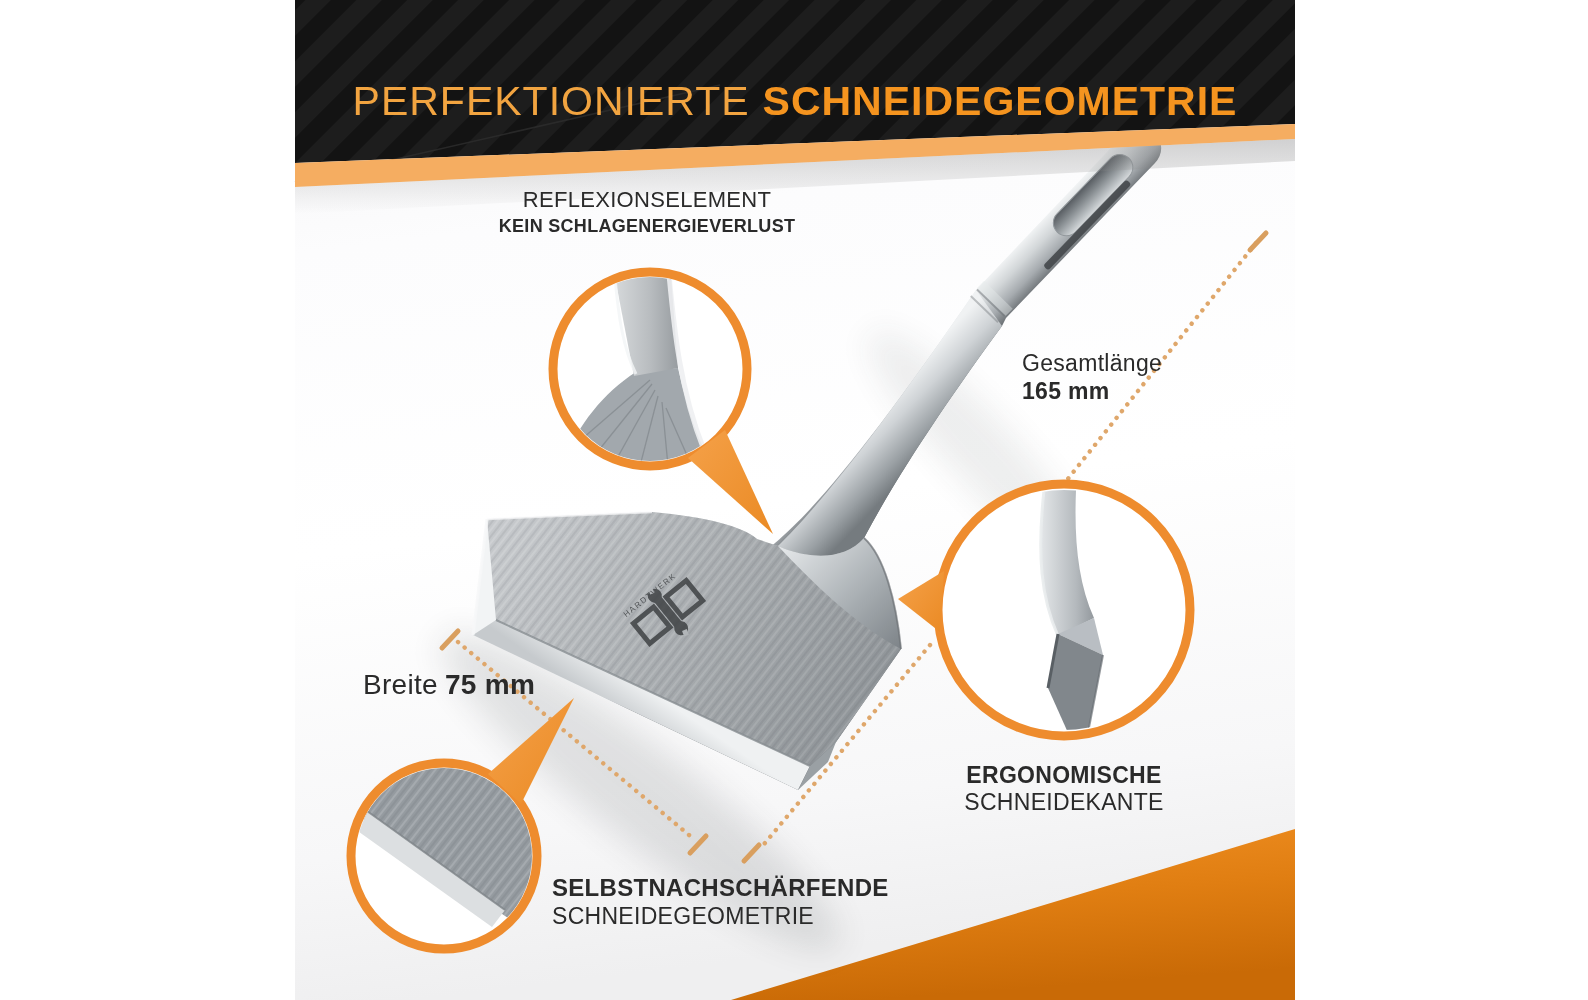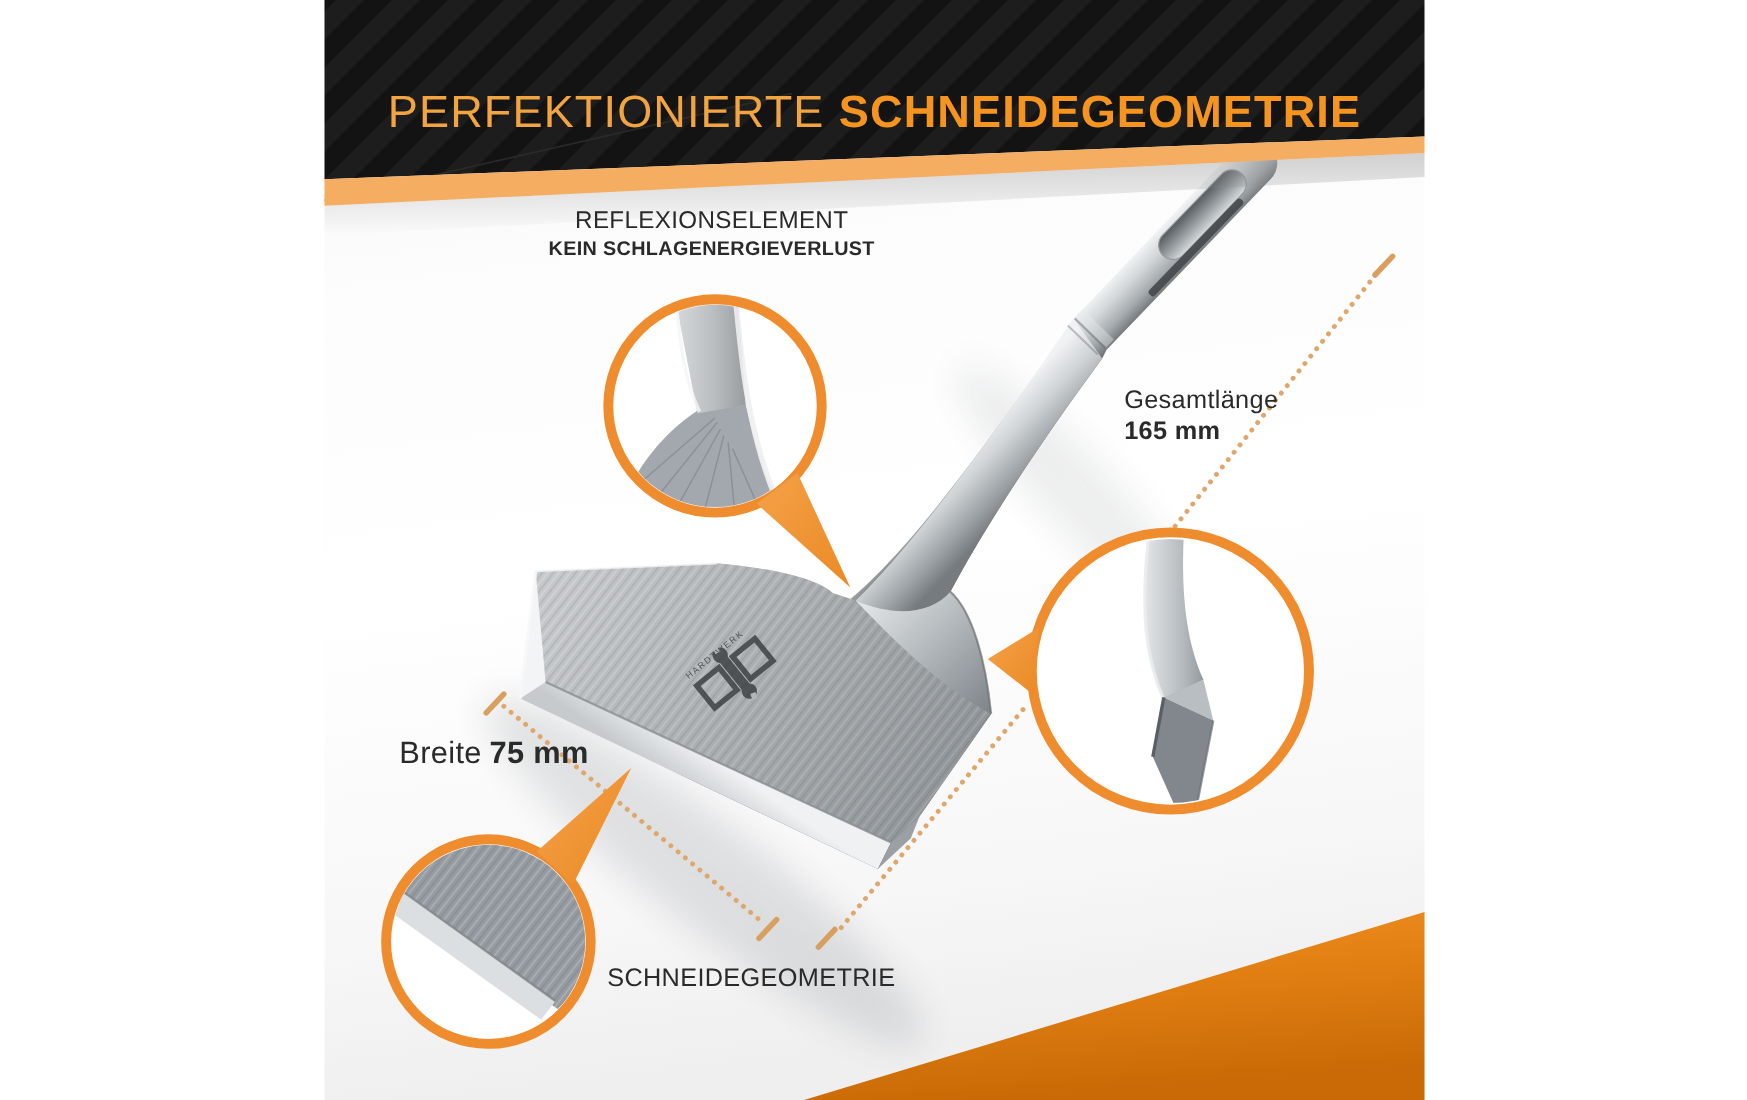--- a/index.html
+++ b/index.html
@@ -283,18 +283,23 @@
 
 <div class="label lbl-length">
   <div class="r">Gesamtlänge</div>
   <div class="b">165 mm</div>
 </div>
 
 <div class="label lbl-width">
   <span class="r">Breite</span><span class="b">75 mm</span>
 </div>
 
+<div class="label lbl-edge">
+  <div class="b line1">ERGONOMISCHE</div>
+  <div class="r line2">SCHNEIDEKANTE</div>
+</div>
 
 <div class="label lbl-selfsharp">
+  <div class="b line1">SELBSTNACHSCHÄRFENDE</div>
   <div class="r line2">SCHNEIDEGEOMETRIE</div>
 </div>
 
 </div>
 
 </body></html>

